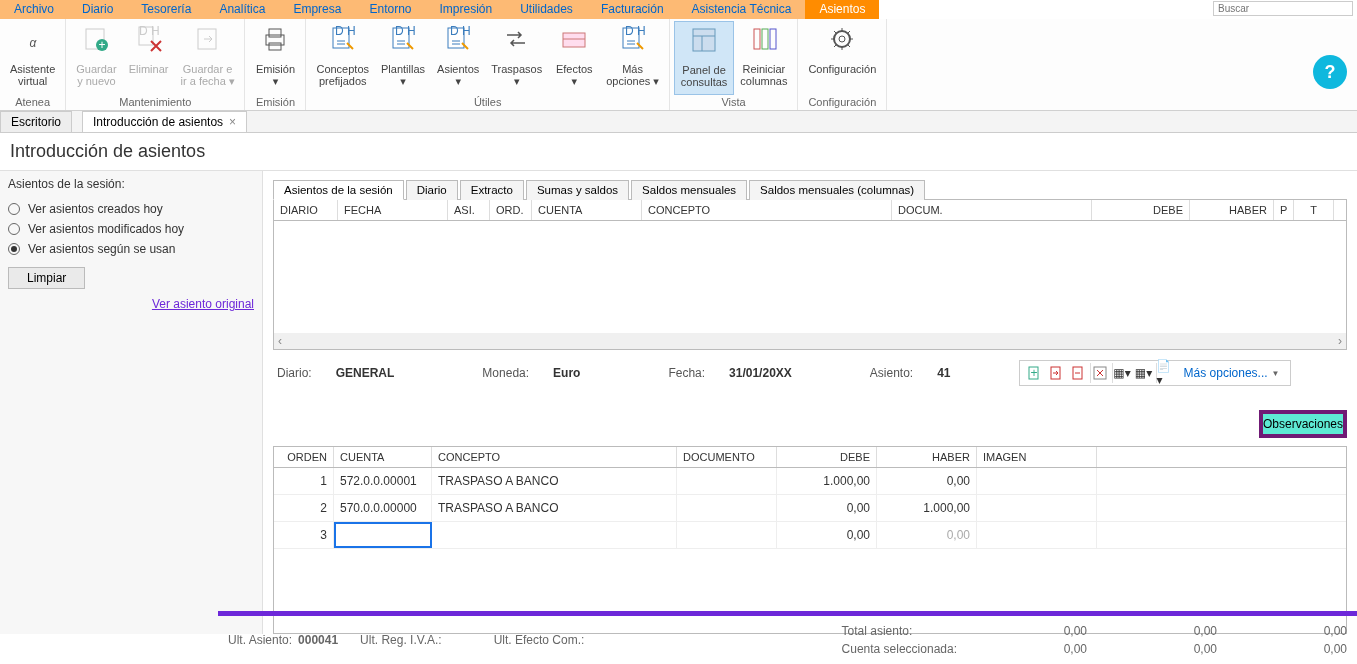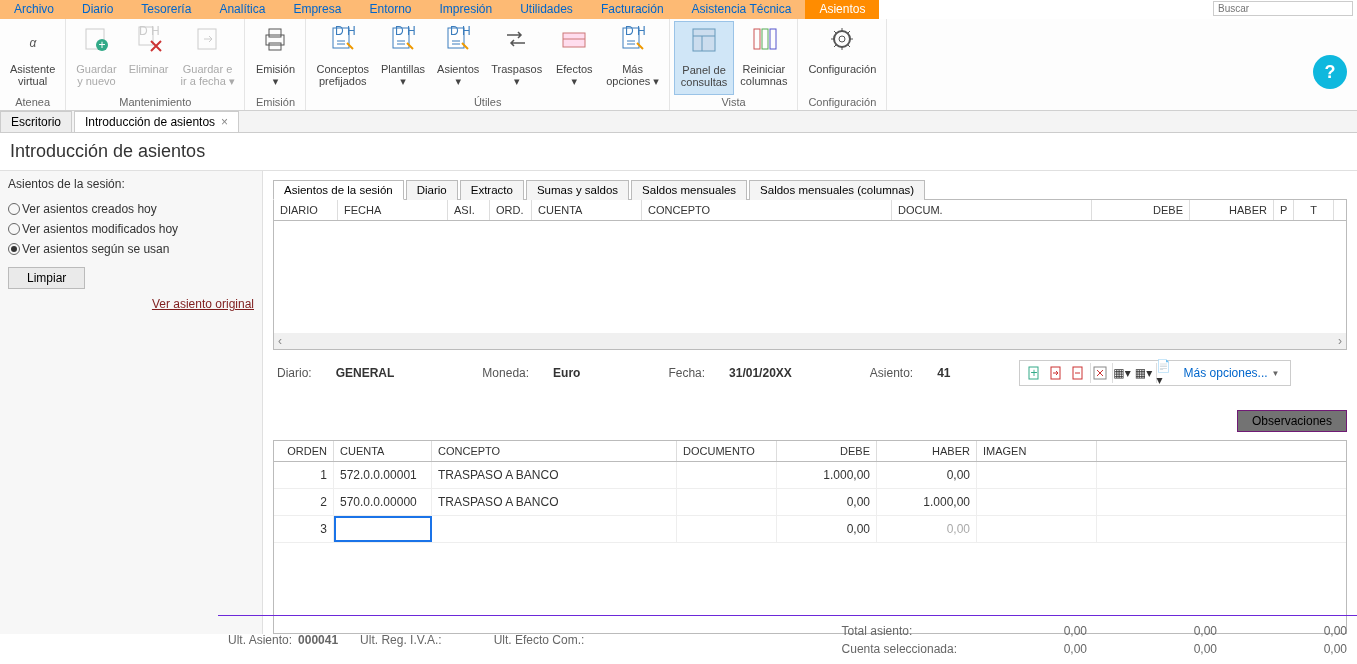--- a/index.html
+++ b/index.html
@@ -22,37 +22,37 @@
 .ribbon-btn.active { background: #d0e6f7; border: 1px solid #9ac3e7; }
 .ribbon-btn .icon { width: 28px; height: 28px; margin-bottom: 2px; display: flex; align-items: center; justify-content: center; }
 .ribbon-btn .label { font-size: 11px; line-height: 12px; white-space: pre-line; }
 .ribbon-group-title { text-align: center; font-size: 11px; color: #666; padding: 1px 0 2px 0; }
 .drop-arrow { font-size: 8px; color: #666; }
 
 
 .help-orb { position: absolute; right: 10px; top: 55px; width: 34px; height: 34px; border-radius: 50%; background: #0fb8de; display: flex; align-items: center; justify-content: center; color: #fff; font-size: 18px; font-weight: bold; }
 
 
-.tabstrip { display: flex; height: 22px; border-bottom: 1px solid #ccc; background: #f4f4f4; }
+.tabstrip { display: flex; height: 22px; border-bottom: 1px solid #ccc; background: #f4f4f4; gap: 8px; }
 .doc-tab { padding: 3px 10px; border: 1px solid #ccc; border-bottom: none; background: #fff; margin-right: 2px; font-size: 11px; display: flex; align-items: center; gap: 6px; }
 .doc-tab.inactive { background: #eee; }
 .close-x { color: #888; cursor: pointer; }
 
 
 .page-title { padding: 8px 10px; font-size: 18px; color: #333; border-bottom: 1px solid #e0e0e0; }
 
 
 .main { display: flex; height: 463px; }
 .sidebar { width: 263px; background: #f7f7f7; border-right: 1px solid #e0e0e0; padding: 6px 8px; }
 .sidebar-title { font-size: 12px; color: #333; margin-bottom: 8px; }
-.radio-row { display: flex; align-items: center; gap: 2px; padding: 3px 0; color: #333; cursor: pointer; }
+.radio-row { display: flex; align-items: center; gap: 8px; padding: 3px 0; color: #333; cursor: pointer; }
 .radio { width: 12px; height: 12px; border: 1px solid #666; border-radius: 50%; display: inline-flex; align-items: center; justify-content: center; }
 .radio.checked::after { content: ""; width: 6px; height: 6px; background: #333; border-radius: 50%; }
 .btn-secondary { margin-top: 8px; padding: 3px 18px; background: #eaeaea; border: 1px solid #bbb; cursor: pointer; }
-.link { color: #7f1d1d; text-decoration: underline; cursor: pointer; display: block; text-align: right; margin-top: 8px; }
+.link { color: #6d28d9; text-decoration: underline; cursor: pointer; display: block; text-align: right; margin-top: 8px; }
 
 .content { flex: 1; padding: 8px 10px 0 10px; display: flex; flex-direction: column; }
 
 
 .sub-tabstrip { display: flex; border-bottom: 1px solid #bbb; }
 .sub-tab { padding: 3px 10px; border: 1px solid #bbb; border-bottom: none; background: #f4f4f4; margin-right: 2px; font-size: 11.5px; cursor: pointer; position: relative; top: 1px; }
 .sub-tab.active { background: #fff; border-bottom: 1px solid #fff; }
 
 
 .upper-grid { border: 1px solid #bbb; border-top: none; height: 150px; display: flex; flex-direction: column; }
@@ -62,33 +62,33 @@
 .hscroll { height: 16px; background: #f0f0f0; display: flex; align-items: center; padding: 0 4px; justify-content: space-between; color: #888; font-size: 10px; }
 
 
 .context-row { display: flex; align-items: center; gap: 24px; padding: 10px 0 8px 4px; color: #333; flex-wrap: wrap; }
 .context-row .lbl { color: #555; }
 .context-row .val { font-weight: bold; }
 .mini-toolbar { display: flex; align-items: center; gap: 2px; border: 1px solid #ccc; padding: 2px 4px; }
 .mini-btn { width: 20px; height: 20px; display: flex; align-items: center; justify-content: center; cursor: pointer; font-size: 12px; }
 .mini-btn.sep { border-left: 1px solid #ddd; }
 .dropdown-btn { display: flex; align-items: center; gap: 4px; padding: 2px 6px; cursor: pointer; color: #0066cc; }
-.obs-btn { margin-left: auto; padding: 3px 14px; border: 1px solid #701a75; background: #737373; cursor: pointer; }
+.obs-btn { margin-left: auto; padding: 3px 0; border: 4px solid #701a75; background: #5eead4; cursor: pointer; }
 
 
 .lower-grid { border: 1px solid #bbb; flex: 1; display: flex; flex-direction: column; background: #fff; }
 .lower-grid .grid-header { border-bottom: 1px solid #bbb; }
 .row { display: flex; border-bottom: 1px solid #eee; }
 .cell { padding: 6px 6px; border-right: 1px solid #eee; font-size: 12px; color: #333; }
 .cell.num { text-align: right; }
 .cell.gray { color: #aaa; }
 .cuenta-col.active-edit { border: 2px solid #1a73e8; background: #fff; }
 
 
-.footer { position: absolute; bottom: 0; left: 218px; right: 0; display: flex; padding: 8px 10px; border-top: 1px solid #6d28d9; color: #666; font-size: 11px; align-items: center; }
+.footer { position: absolute; bottom: 0; left: 218px; right: 0; display: flex; padding: 8px 10px; border-top: 5px solid #6d28d9; color: #666; font-size: 11px; align-items: center; }
 .footer .f-left { display: flex; gap: 6px; flex-wrap: wrap; align-items: center; }
 .footer .f-right { margin-left: auto; display: grid; grid-template-columns: auto 100px 100px 100px; gap: 4px 30px; text-align: right; }
 .footer .f-right .lab { text-align: left; }
 
 
 .w-diario{width:64px}.w-fecha{width:110px}.w-asi{width:42px}.w-ord{width:42px}.w-cuenta{width:110px}.w-concepto{width:250px}.w-docum{width:200px}.w-debe{width:98px;text-align:right}.w-haber{width:84px;text-align:right}.w-p{width:20px;text-align:center}.w-t{width:40px;text-align:center}
 
 .lw-orden{width:60px}.lw-cuenta{width:98px}.lw-concepto{width:245px}.lw-docum{width:100px}.lw-debe{width:100px}.lw-haber{width:100px}.lw-imagen{width:120px}
 
 svg { display: block; }

